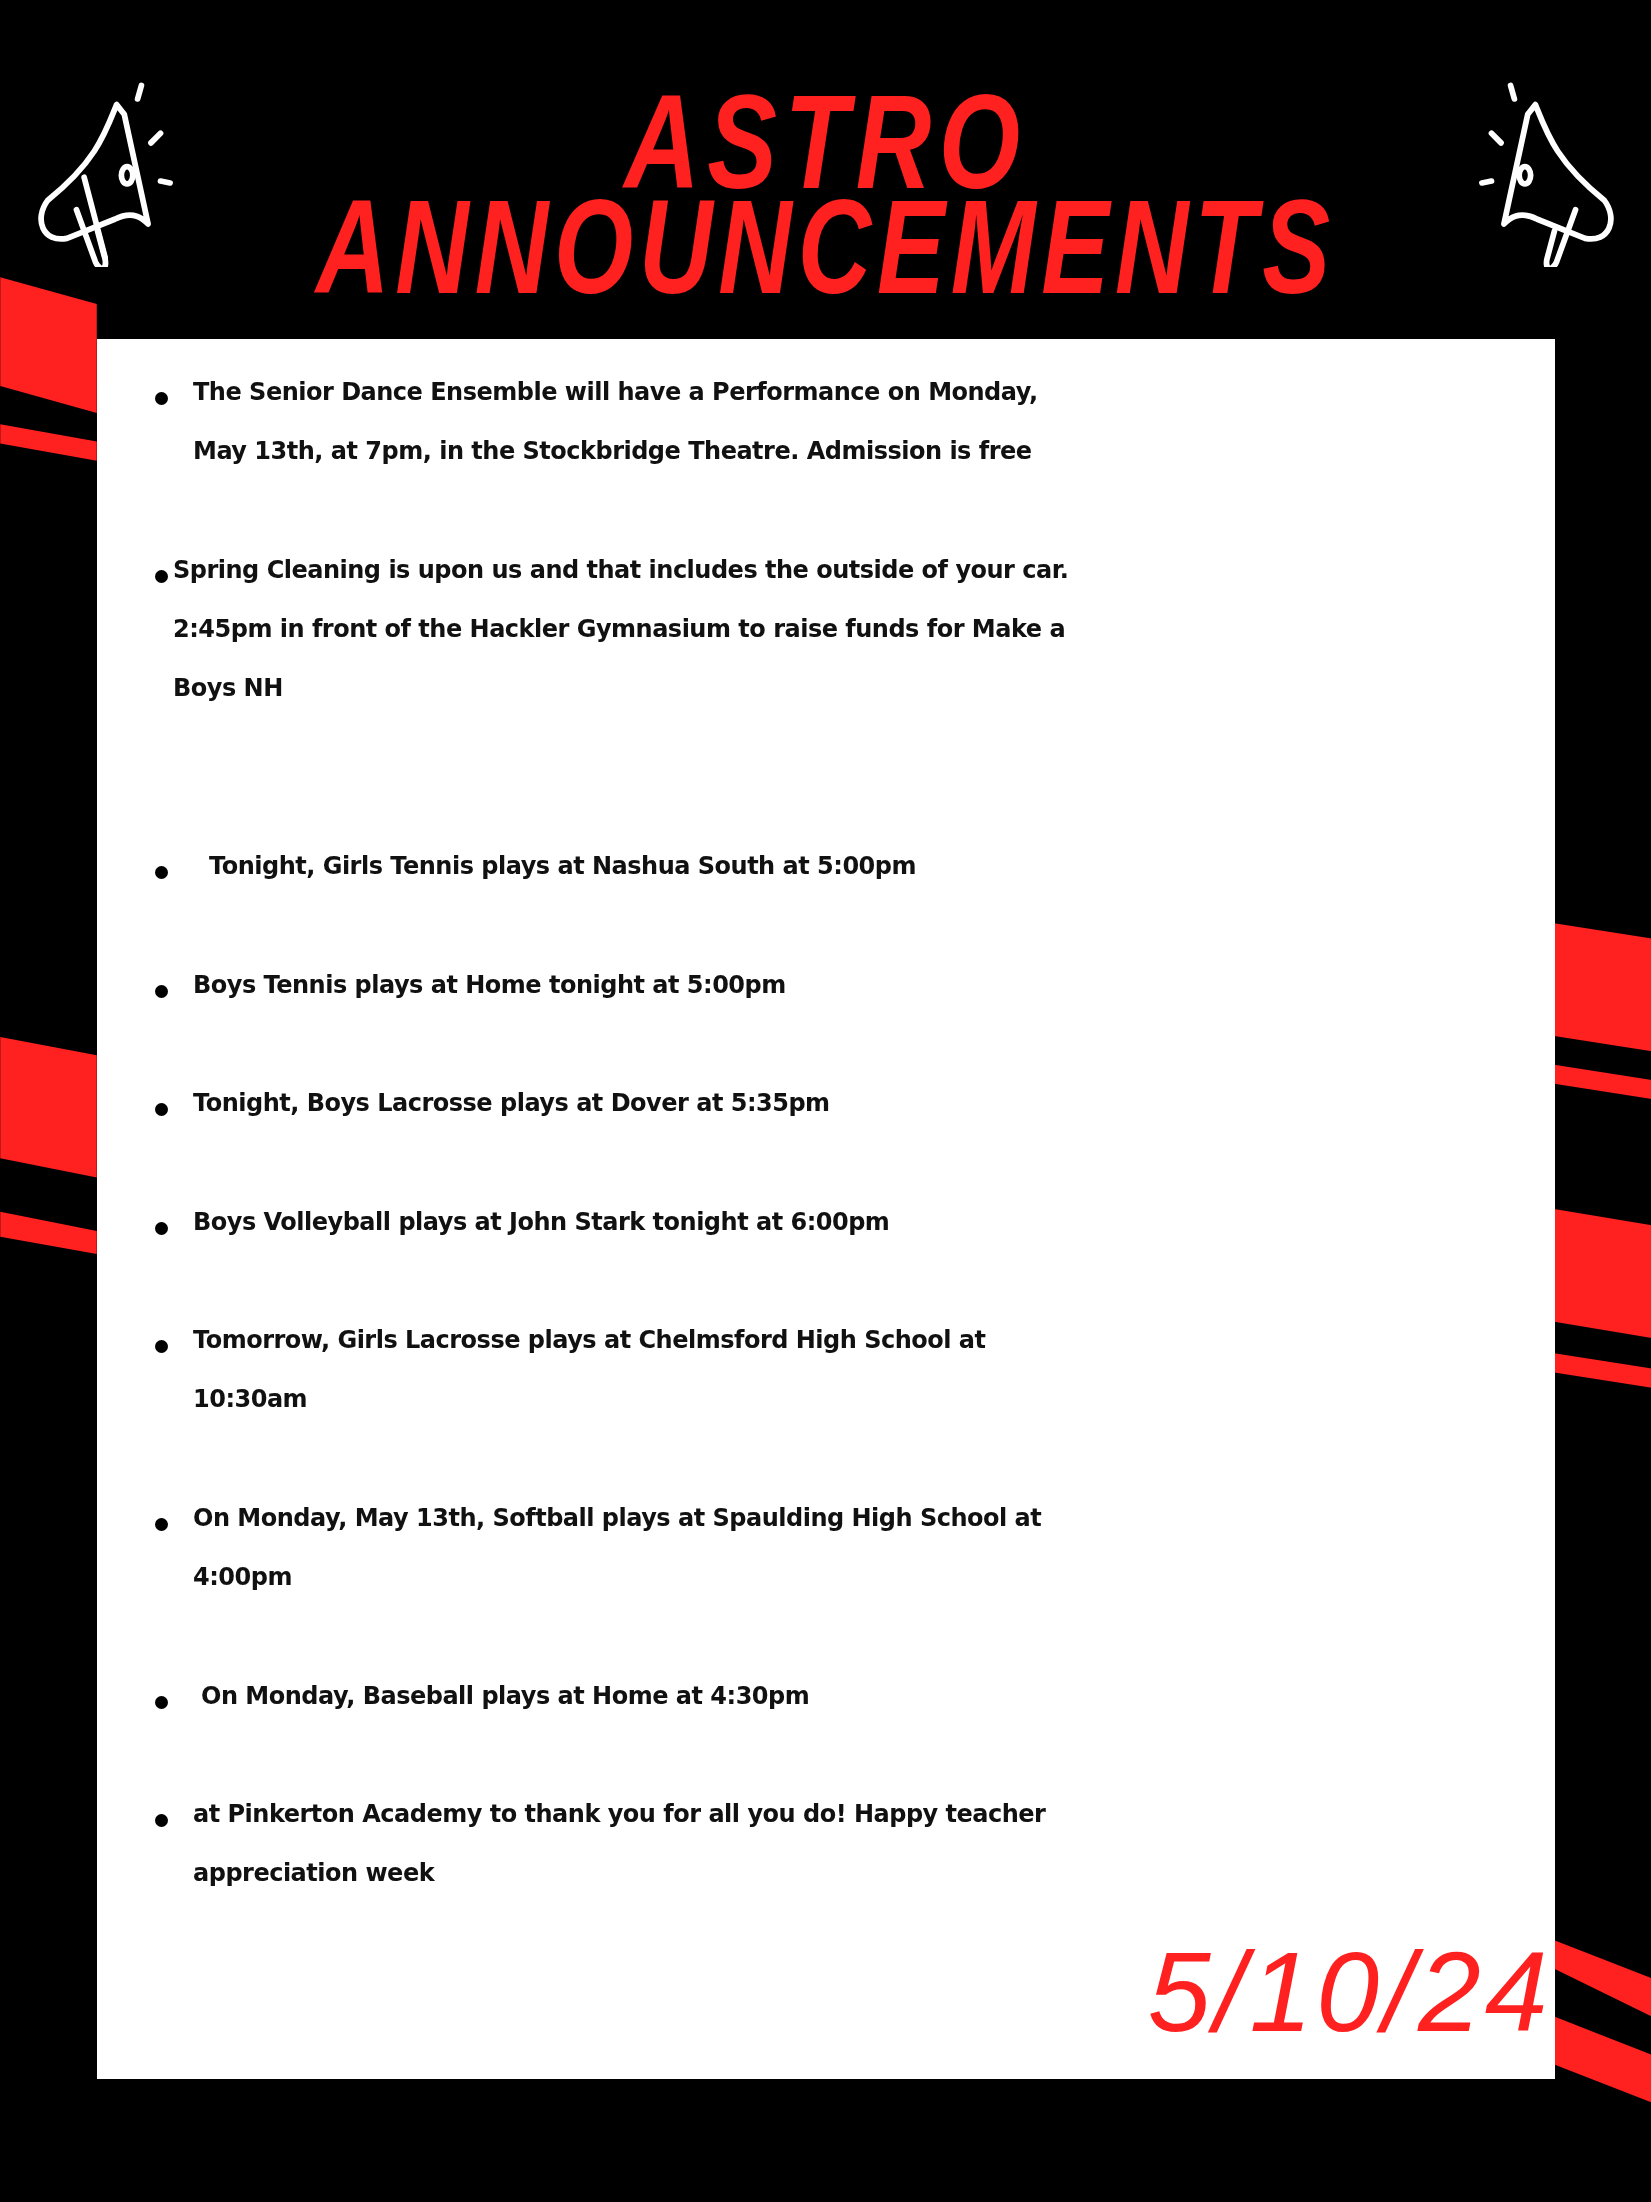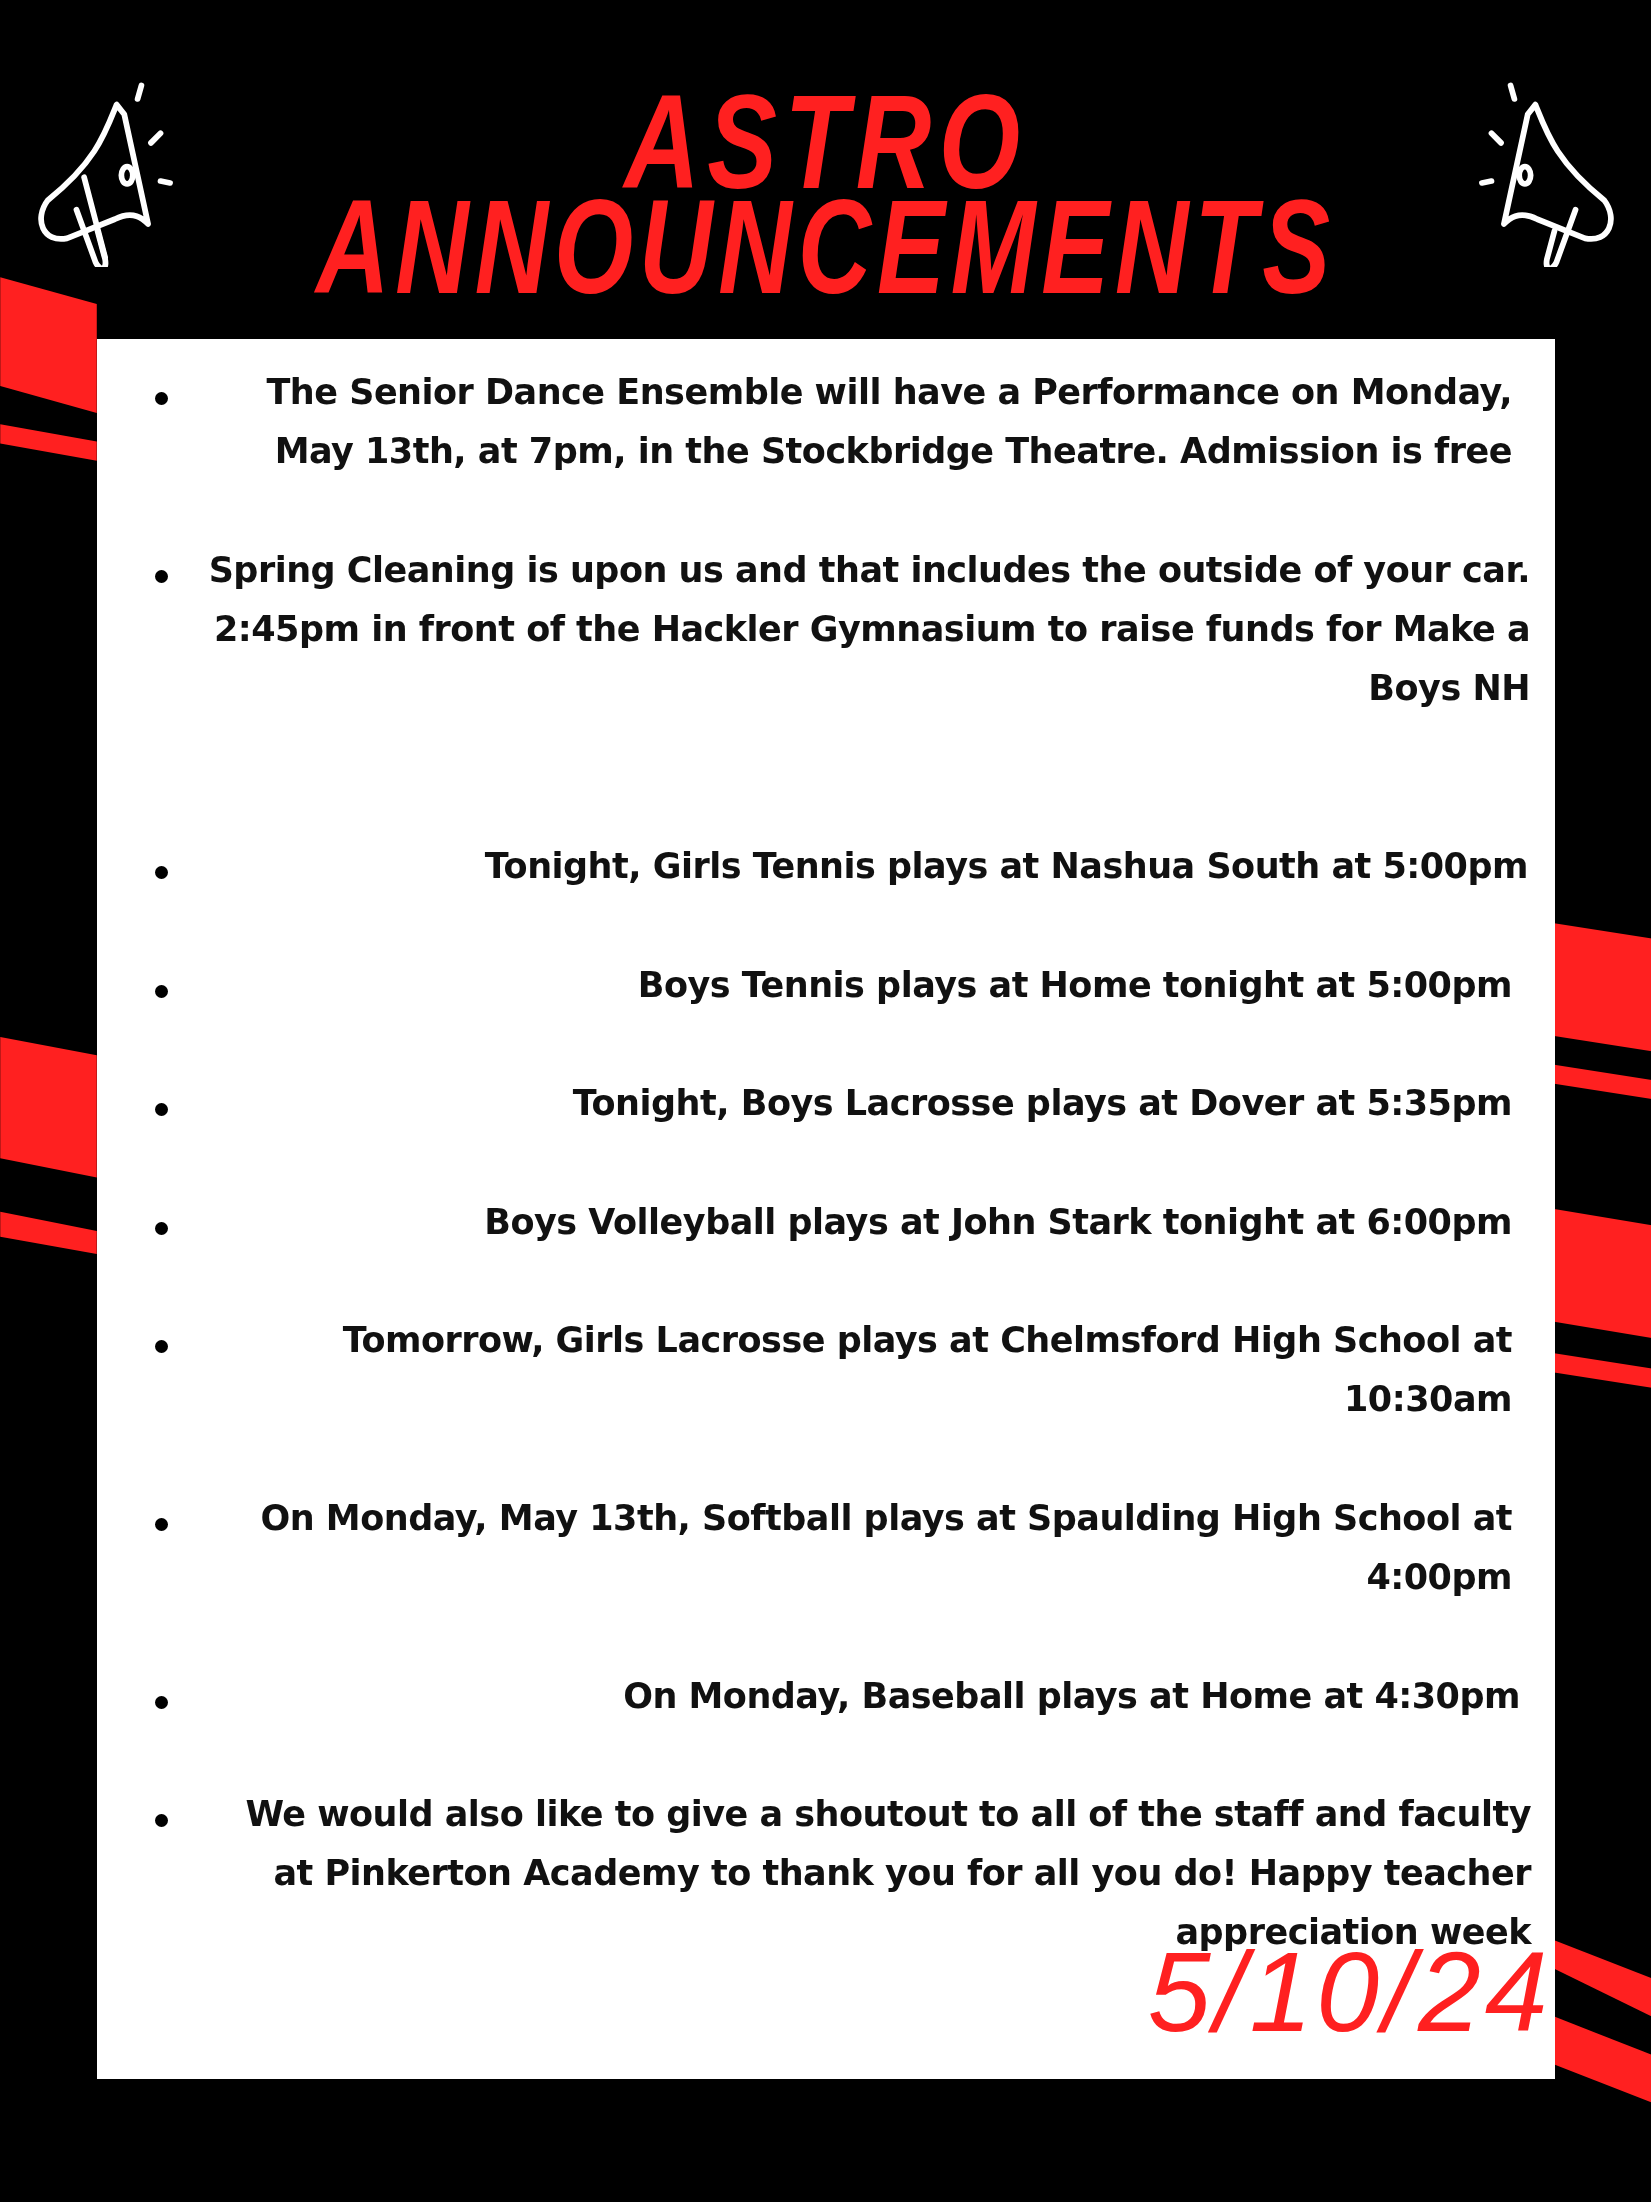--- a/index.html
+++ b/index.html
@@ -26,23 +26,23 @@
   }
   .list { position: absolute; left: 0; top: 0; width: 1458px; margin: 0; padding: 0; list-style: none; }
   .item {
     position: absolute; left: 0; width: 1458px;
   }
   .bullet {
     position: absolute; left: 58px; width: 13.4px; height: 13.4px; border-radius: 50%;
     background: #000;
   }
   .text {
-    position: absolute; text-align: right;
+    position: absolute; text-align: left;
     font-family: "DejaVu Sans", sans-serif; font-weight: bold;
-    font-size: 35px; line-height: 59px; color: #111111;
+    font-size: 24px; line-height: 59px; color: #111111;
     letter-spacing: -0.5px;
   }
   .date {
     position: absolute; left: 985px; top: 1596px; width: 535px; text-align: center;
     color: #ff2020; font-family: "Liberation Sans", sans-serif; font-weight: normal; font-style: italic;
     font-size: 113px; line-height: 115px; letter-spacing: 3.8px;
   }
 </style>
 </head>
 <body>
@@ -157,21 +157,20 @@
     <li class="item" style="top:1328px;">
       <span class="bullet" style="top:29px;"></span>
       <div class="text" style="left:104px; width:1319px; top:0;">
         <div>On Monday, Baseball plays at Home at 4:30pm</div>
       </div>
     </li>
 
     <li class="item" style="top:1446px;">
       <span class="bullet" style="top:29px;"></span>
       <div class="text" style="left:96px; width:1338px; top:0;">
-        <div>We would also like to give a shoutout to all of the staff and faculty</div>
         <div>at Pinkerton Academy to thank you for all you do! Happy teacher</div>
         <div>appreciation week</div>
       </div>
     </li>
 
   </ul>
 
   <div class="date">5/10/24</div>
 </div>
 

